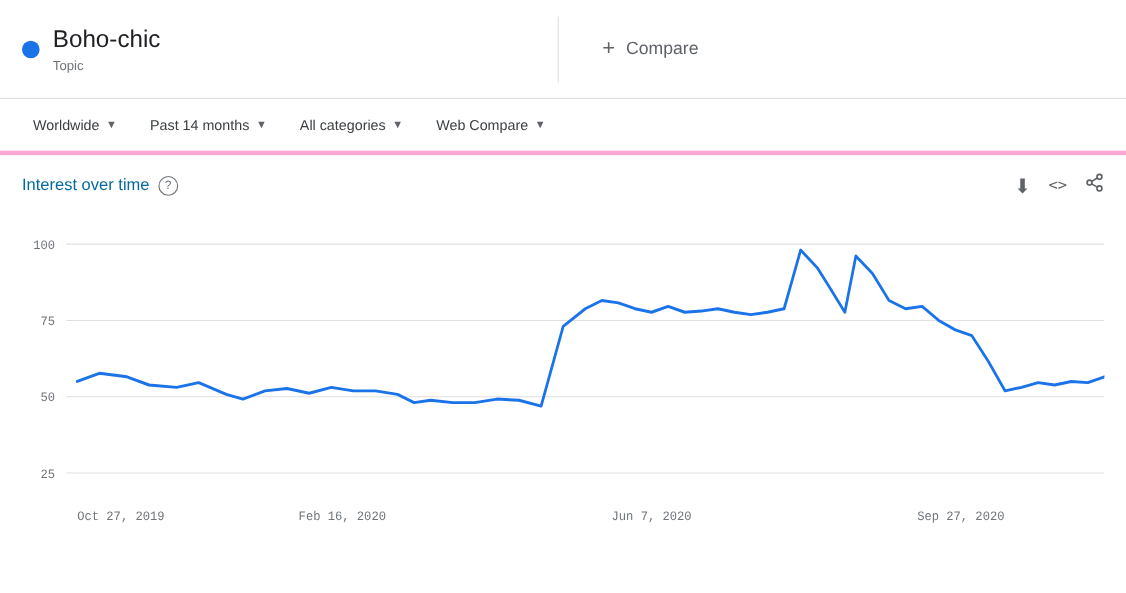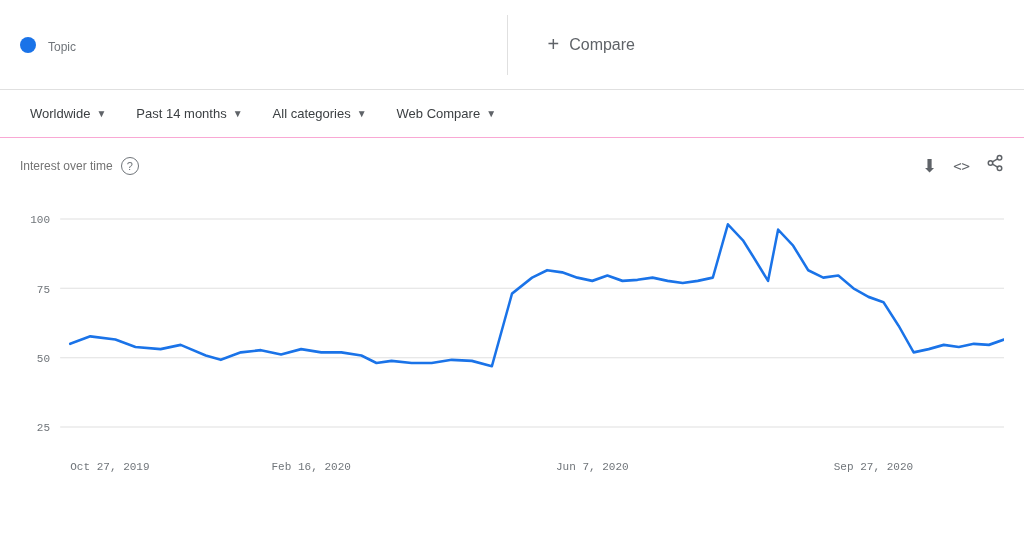--- a/index.html
+++ b/index.html
@@ -60,21 +60,21 @@
       color: #5f6368;
       font-size: 16px;
       text-align: center;
     }
 
     
     .filter-bar {
       display: flex;
       align-items: center;
       padding: 10px 20px;
-      border-bottom: 1px solid #f9a8d4;
+      border-bottom: 4px solid #f9a8d4;
       gap: 10px;
     }
     .filter-btn {
       display: flex;
       align-items: center;
       padding: 6px 10px;
       border: none;
       background: none;
       font-size: 13px;
       color: #3c4043;
@@ -96,22 +96,22 @@
       align-items: center;
       justify-content: space-between;
       margin-bottom: 10px;
     }
     .chart-title-group {
       display: flex;
       align-items: center;
       gap: 8px;
     }
     .chart-title {
-      font-size: 12px;
-      color: #737373;
+      font-size: 15px;
+      color: #0369a1;
     }
     .help-icon {
       width: 18px;
       height: 18px;
       border-radius: 50%;
       border: 1.5px solid #70757a;
       display: flex;
       align-items: center;
       justify-content: center;
       font-size: 11px;
@@ -154,20 +154,21 @@
       stroke-width: 1;
     }
   </style>
 </head>
 <body>
 
 <div class="header">
   <div class="topic-section">
     <div class="topic-dot"></div>
     <div class="topic-info">
+      <div class="topic-name">Boho-chic</div>
       <div class="topic-label">Topic</div>
     </div>
   </div>
   <div class="divider-vertical"></div>
   <div class="compare-section">
     <span class="compare-plus">+</span>
     <span class="compare-text">Compare</span>
   </div>
 </div>
 

